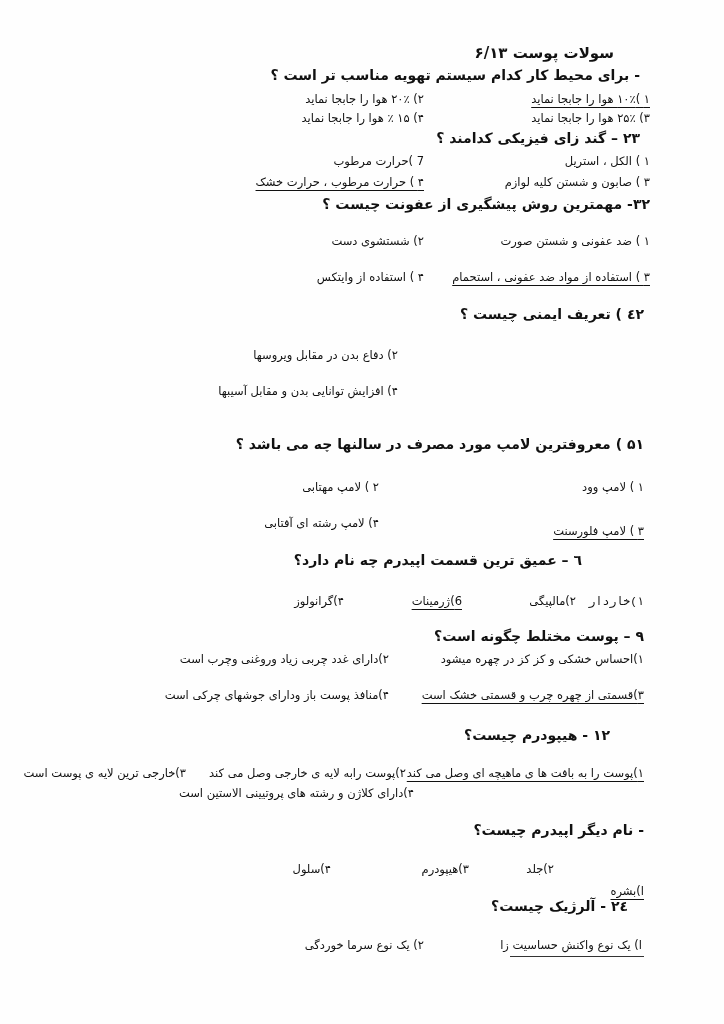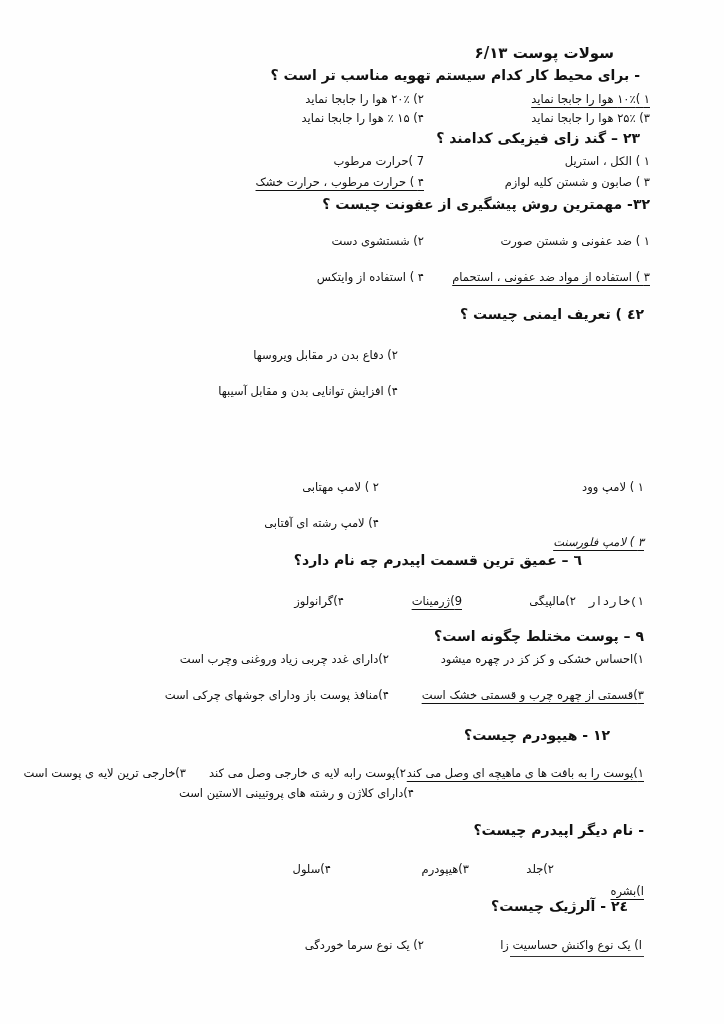--- a/index.html
+++ b/index.html
@@ -35,29 +35,30 @@
   <div class="t q" style="right:74px; top:196px;">۳۲- مهمترین روش پیشگیری از عفونت چیست ؟</div>
   <div class="t o" style="right:74px; top:234px;">۱ ) ضد عفونی و شستن صورت</div>
   <div class="t o" style="right:300px; top:234px;">۲) شستشوی دست</div>
   <div class="t o u" style="right:74px; top:270px;">۳ ) استفاده از مواد ضد عفونی ، استحمام</div>
   <div class="t o" style="right:300px; top:270px;">۴ ) استفاده از وایتکس</div>
 
   <div class="t q" style="right:80px; top:306px;">٤۲ ) تعریف ایمنی چیست ؟</div>
   <div class="t o" style="right:326px; top:348px;">۲) دفاع بدن در مقابل ویروسها</div>
   <div class="t o" style="right:326px; top:384px;">۴) افزایش توانایی بدن و مقابل آسیبها</div>
 
+  <div class="t q" style="right:80px; top:436px;">۵۱ ) معروفترین لامپ مورد مصرف در سالنها چه می باشد ؟</div>
   <div class="t o" style="right:80px; top:480px;">۱ ) لامپ وود</div>
   <div class="t o" style="right:345px; top:480px;">۲ ) لامپ مهتابی</div>
-  <div class="t o u" style="right:80px; top:535px;font-style:italic;">۳ ) لامپ فلورسنت</div>
+  <div class="t o u" style="right:80px; top:524px;">۳ ) لامپ فلورسنت</div>
   <div class="t o" style="right:345px; top:516px;">۴) لامپ رشته ای آفتابی</div>
 
   <div class="t q" style="right:142px; top:552px;">٦ – عمیق ترین قسمت اپیدرم چه نام دارد؟</div>
   <div class="t o" style="right:80px; top:594px;font-family:Liberation Mono, monospace;">۱)خاردار</div>
   <div class="t o" style="right:148px; top:594px;">۲)مالپیگی</div>
-  <div class="t o u" style="right:262px; top:594px;">9)ژرمینات</div>
+  <div class="t o u" style="right:262px; top:594px;">6)ژرمینات</div>
   <div class="t o" style="right:380px; top:594px;">۴)گرانولوز</div>
 
   <div class="t q" style="right:80px; top:628px;">۹ – پوست مختلط چگونه است؟</div>
   <div class="t o" style="right:80px; top:652px;">۱)احساس خشکی و کز کز در چهره میشود</div>
   <div class="t o" style="right:335px; top:652px;">۲)دارای غدد چربی زیاد وروغنی وچرب است</div>
   <div class="t o u" style="right:80px; top:688px;">۳)قسمتی از چهره چرب و قسمتی خشک است</div>
   <div class="t o" style="right:335px; top:688px;">۴)منافذ پوست باز ودارای جوشهای چرکی است</div>
 
   <div class="t q" style="right:114px; top:727px;">۱۲  -  هیپودرم چیست؟</div>
   <div class="t o u" style="right:80px; top:766px;">۱)پوست را به بافت ها ی ماهیچه ای وصل می کند</div>

